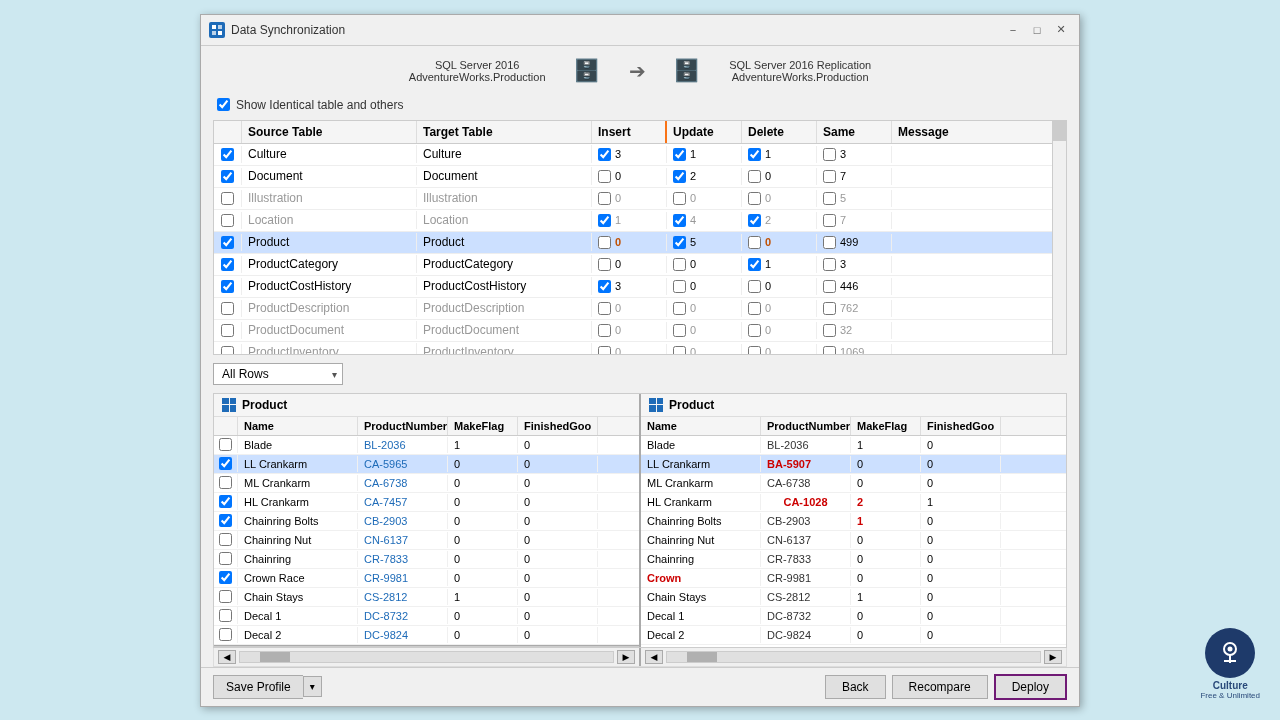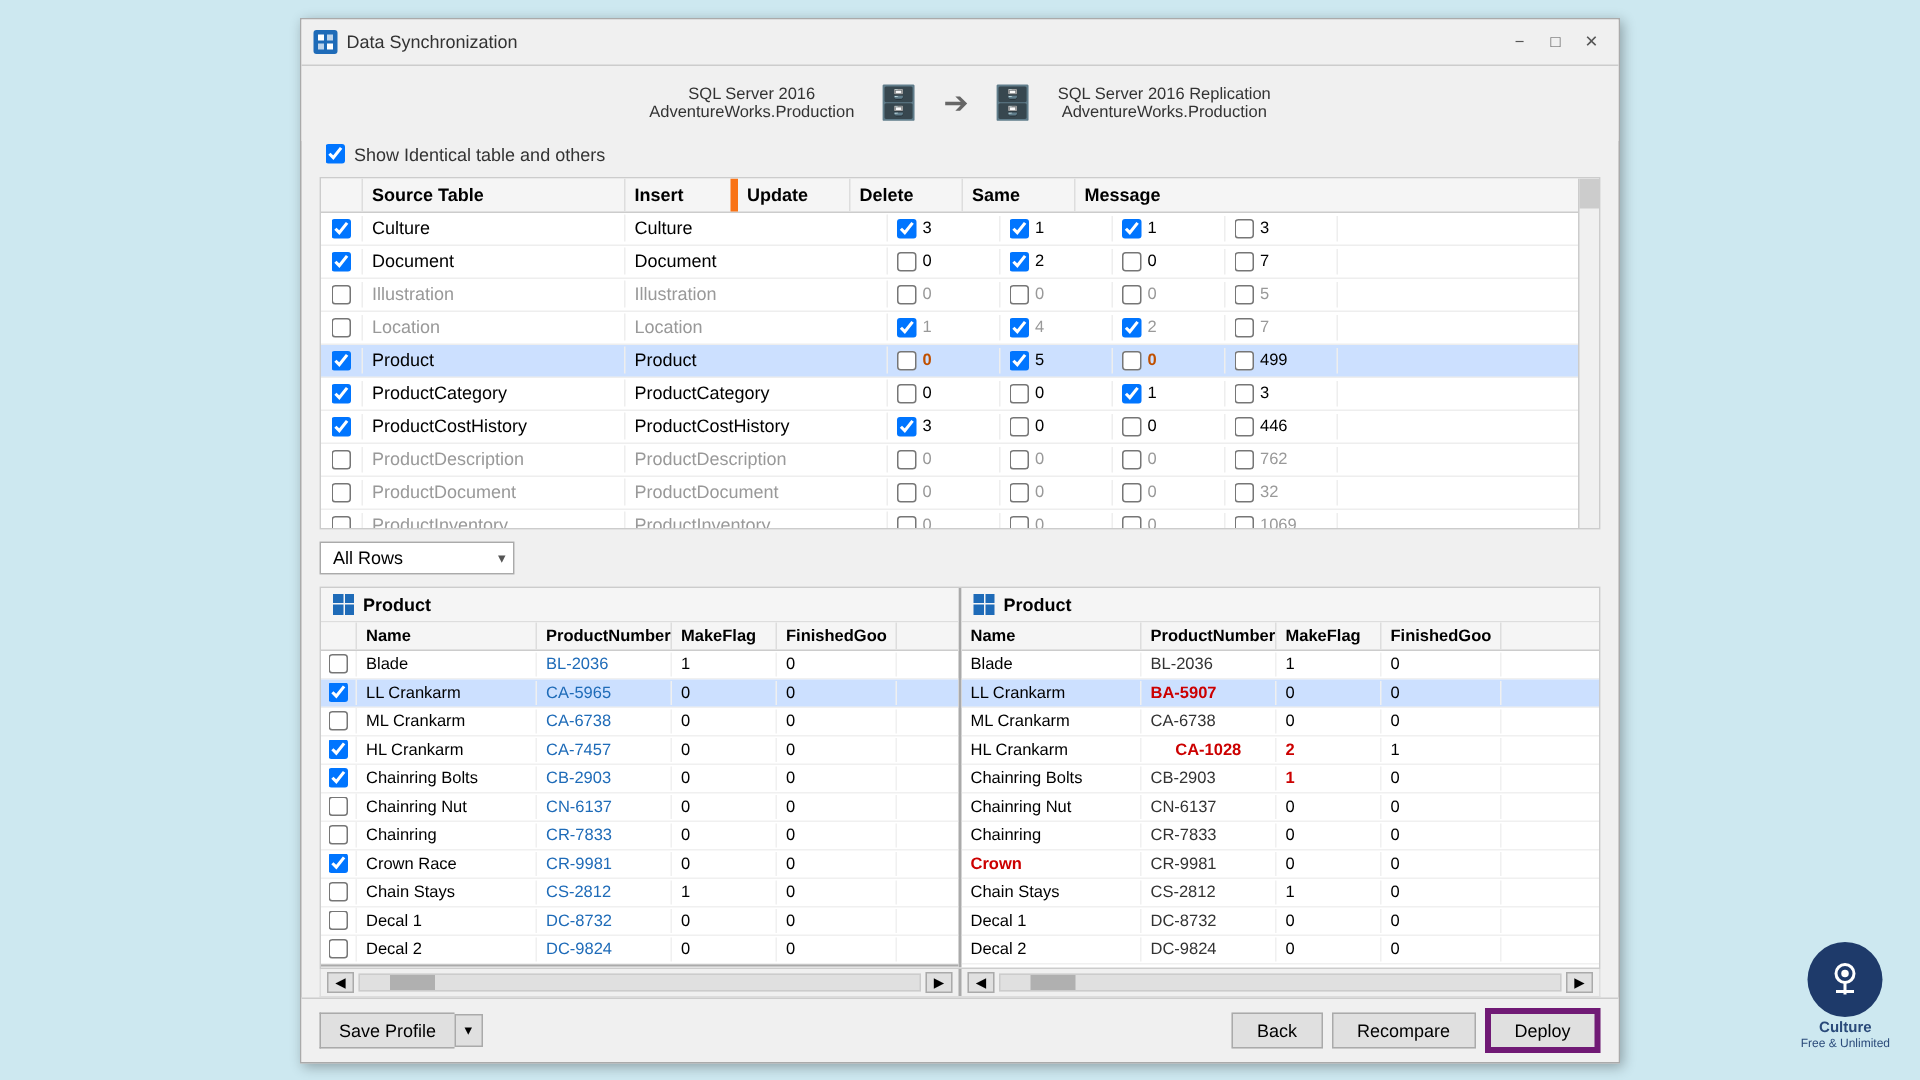--- a/index.html
+++ b/index.html
@@ -66,21 +66,21 @@
       justify-content: center;
       font-size: 11px;
       color: #555;
     }
 
     .server-header {
       display: flex;
       align-items: center;
       justify-content: center;
       padding: 12px 20px;
-      gap: 16px;
+      gap: 28px;
       background: #f0f0f0;
     }
     .server-block {
       display: flex;
       flex-direction: column;
       align-items: center;
       font-size: 11px;
       color: #333;
     }
     .server-icon {
@@ -108,21 +108,21 @@
     .table-header {
       display: flex;
       background: #f5f5f5;
       border-bottom: 1px solid #ccc;
       font-weight: 600;
       font-size: 12px;
     }
     .th-check { width: 28px; padding: 4px 4px; display: flex; align-items: center; justify-content: center; border-right: 1px solid #ddd; }
     .th-source { width: 175px; padding: 4px 6px; border-right: 1px solid #ddd; }
     .th-target { width: 175px; padding: 4px 6px; border-right: 1px solid #ddd; }
-    .th-insert { width: 75px; padding: 4px 6px; border-right: 5px solid #f97316; }
+    .th-insert { width: 75px; padding: 4px 6px; border-right: 2px solid #f97316; }
     .th-update { width: 75px; padding: 4px 6px; border-right: 1px solid #ddd; }
     .th-delete { width: 75px; padding: 4px 6px; border-right: 1px solid #ddd; }
     .th-same { width: 75px; padding: 4px 6px; border-right: 1px solid #ddd; }
     .th-message { flex: 1; padding: 4px 6px; }
 
     .table-body { overflow-y: auto; max-height: 210px; }
     .table-row {
       display: flex;
       align-items: center;
       border-bottom: 1px solid #eee;
@@ -296,21 +296,21 @@
       padding: 4px 6px;
       font-size: 10px;
       background: #e0e0e0;
       border: 1px solid #aaa;
       cursor: pointer;
     }
     .btn-deploy {
       padding: 4px 16px;
       font-size: 12px;
       background: #e0e0e0;
-      border: 4px solid #701a75;
+      border: 2px solid #701a75;
       cursor: pointer;
     }
 
     .filegit-watermark {
       position: fixed;
       bottom: 20px;
       right: 20px;
       display: flex;
       flex-direction: column;
       align-items: center;
@@ -382,20 +382,21 @@
     <input type="checkbox" checked="" style="">
     <label>Show Identical table and others</label>
   </div>
 
   <div class="top-table-area">
     <div style="display:flex;">
       <div style="flex:1; overflow:hidden;">
         <div class="table-header">
           <div class="th-check"></div>
           <div class="th-source">Source Table</div>
+          <div class="th-target">Target Table</div>
           <div class="th-insert">Insert</div>
           <div class="th-update">Update</div>
           <div class="th-delete">Delete</div>
           <div class="th-same">Same</div>
           <div class="th-message">Message</div>
         </div>
         <div class="table-body" id="top-table-body">
 
         <div class="table-row">
     <div class="td-check">

